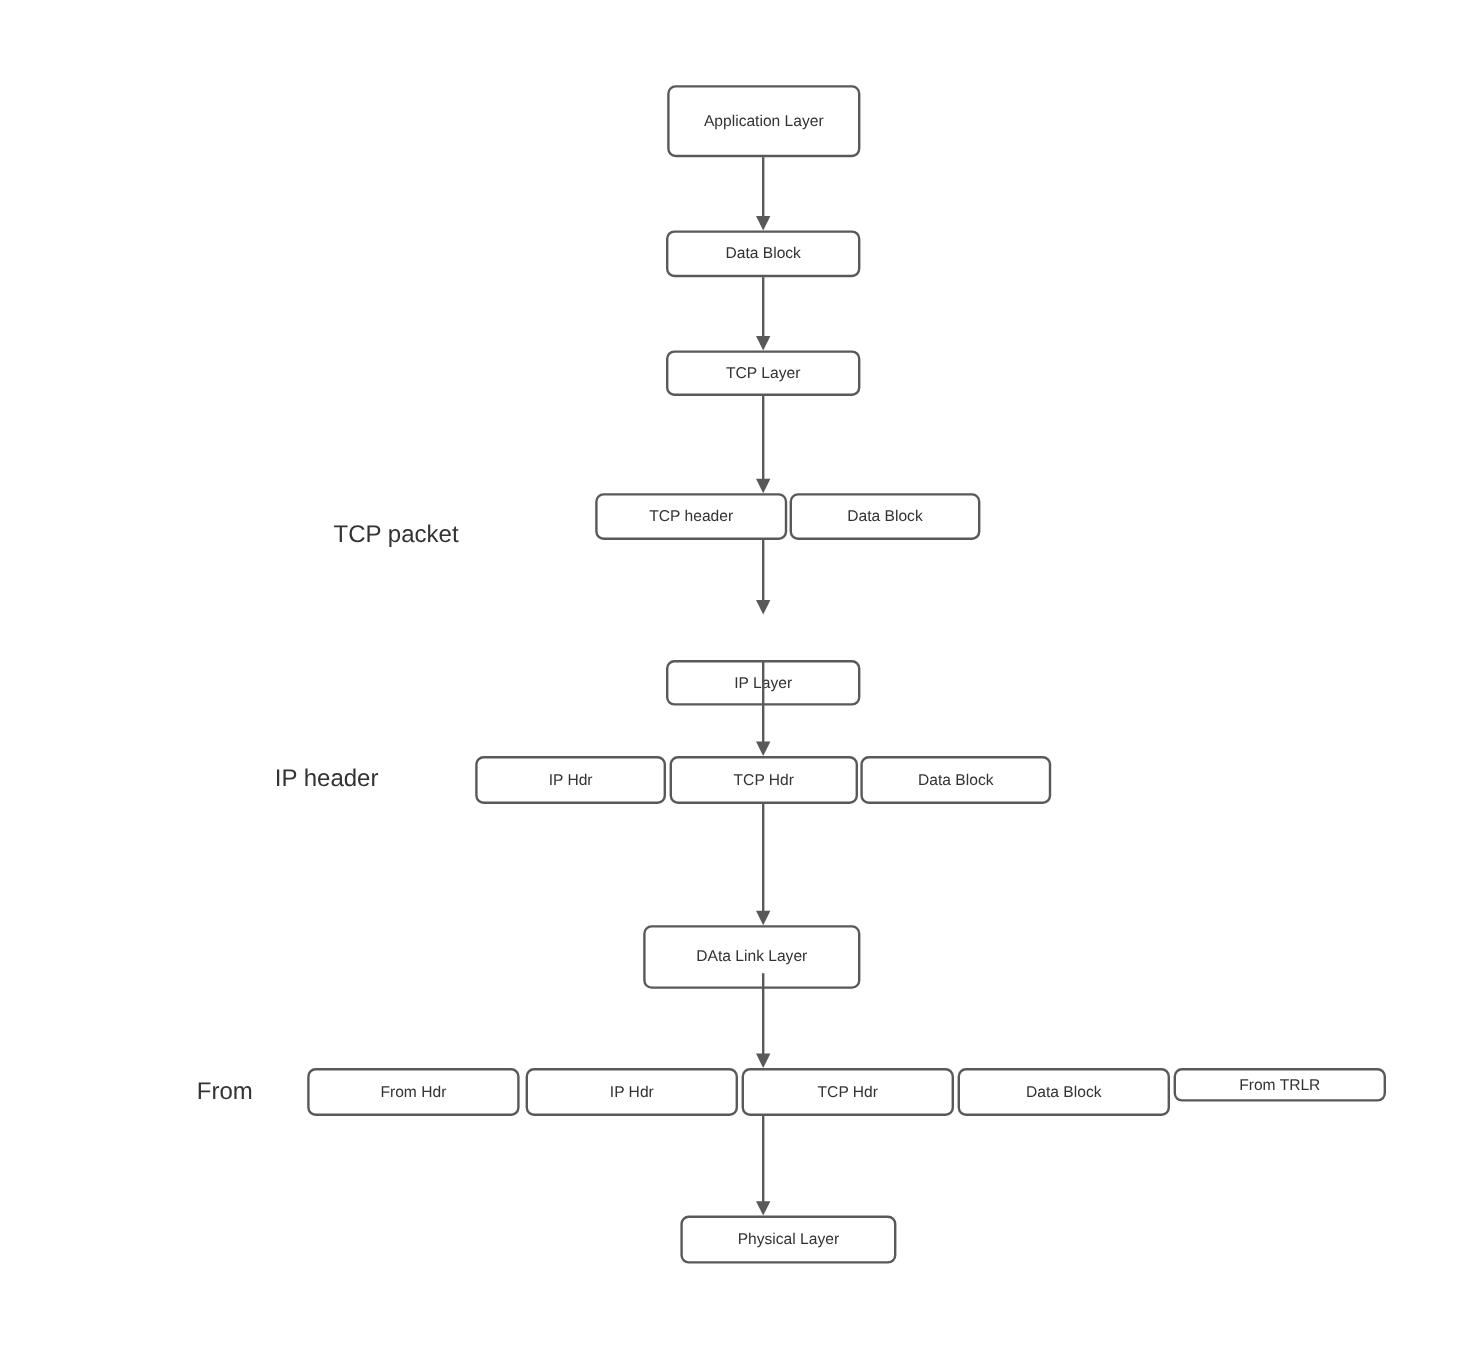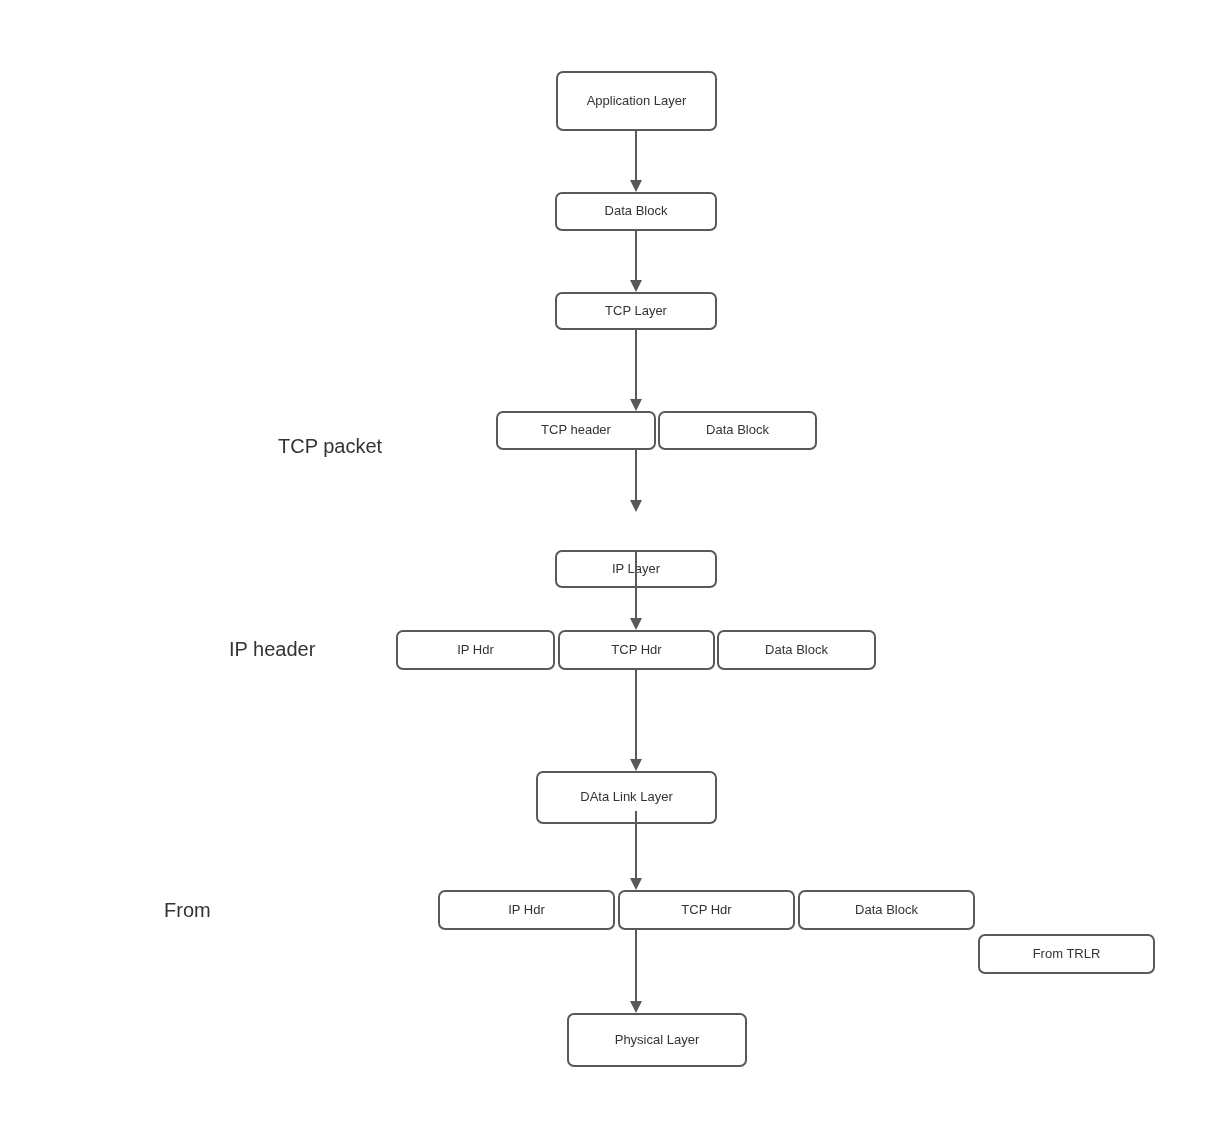--- a/index.html
+++ b/index.html
@@ -63,26 +63,27 @@
   <div class="node" style="left:658px; top:411px; width:159px; height:39px;">Data Block</div>
 
   <div class="node" style="left:555px; top:512px; width:162px; height:38px;margin-top:38px;">IP Layer</div>
 
   <div class="node" style="left:396px; top:630px; width:159px; height:40px;">IP Hdr</div>
   <div class="node" style="left:558px; top:630px; width:157px; height:40px;">TCP Hdr</div>
   <div class="node" style="left:717px; top:630px; width:159px; height:40px;">Data Block</div>
 
   <div class="node" style="left:536px; top:771px; width:181px; height:53px;">DAta Link Layer</div>
 
+  <div class="node" style="left:256px; top:890px; width:177px; height:40px;">From Hdr</div>
   <div class="node" style="left:438px; top:890px; width:177px; height:40px;">IP Hdr</div>
   <div class="node" style="left:618px; top:890px; width:177px; height:40px;">TCP Hdr</div>
   <div class="node" style="left:798px; top:890px; width:177px; height:40px;">Data Block</div>
-  <div class="node" style="left:978px; top:934px; width:177px; height:40px;">From TRLR</div>
+  <div class="node" style="left:978px; top:890px; width:177px; height:28px;">From TRLR</div>
 
-  <div class="node" style="left:567px; top:1013px; width:180px; height:54px;">Physical Layer</div>
+  <div class="node" style="left:567px; top:1013px; width:180px; height:40px;">Physical Layer</div>
 
   <div class="side-label" style="left:278px; top:419px;margin-top:16px;">TCP packet</div>
   <div class="side-label" style="left:229px; top:638px;">IP header</div>
   <div class="side-label" style="left:164px; top:899px;">From</div>
 
   <div class="vline" style="left:635px; top:131px; height:50px;"></div>
   <div class="ahead" style="left:630px; top:180px;"></div>
 
   <div class="vline" style="left:635px; top:231px; height:50px;"></div>
   <div class="ahead" style="left:630px; top:280px;"></div>

